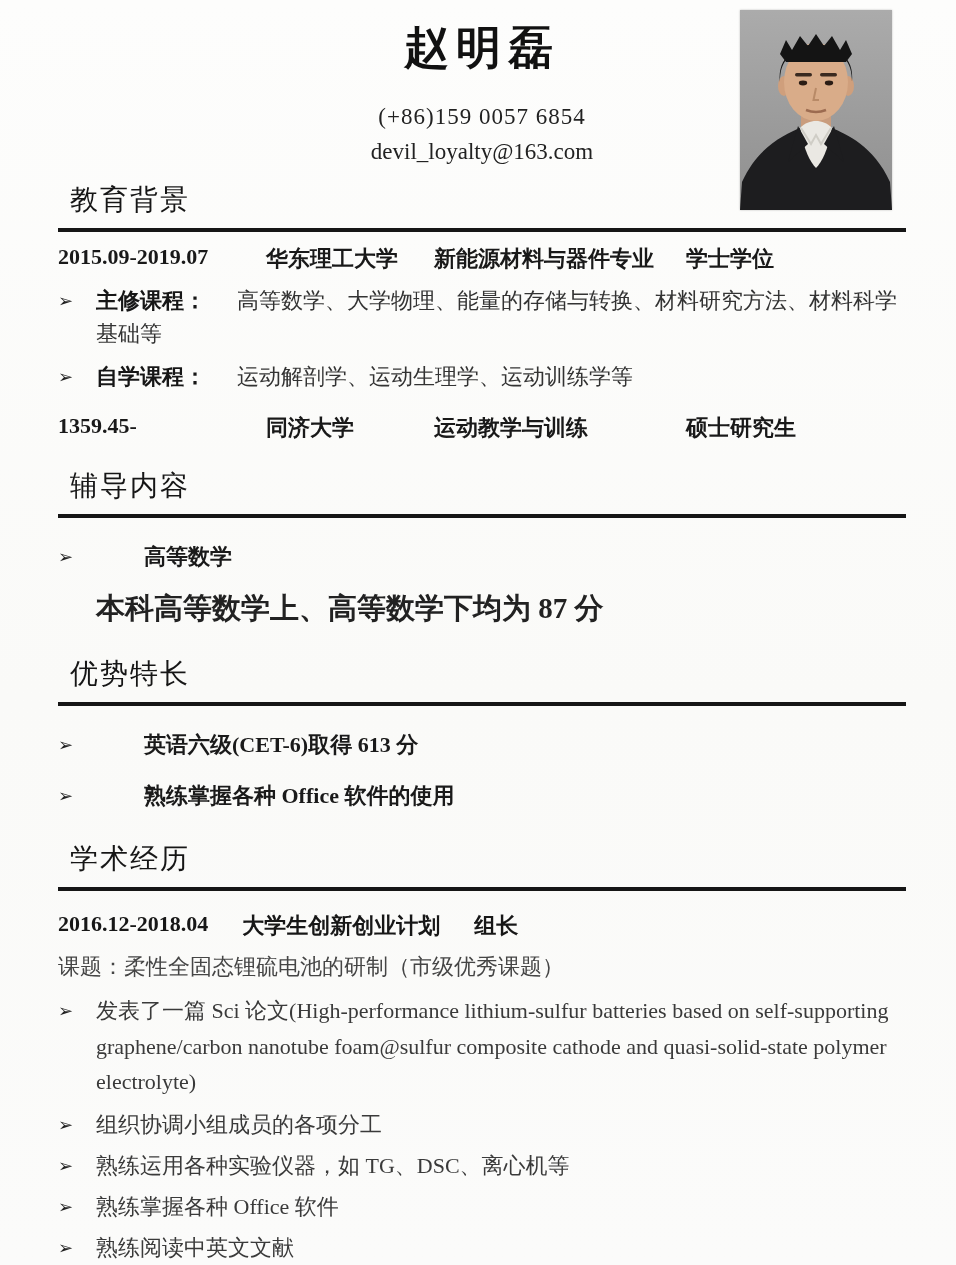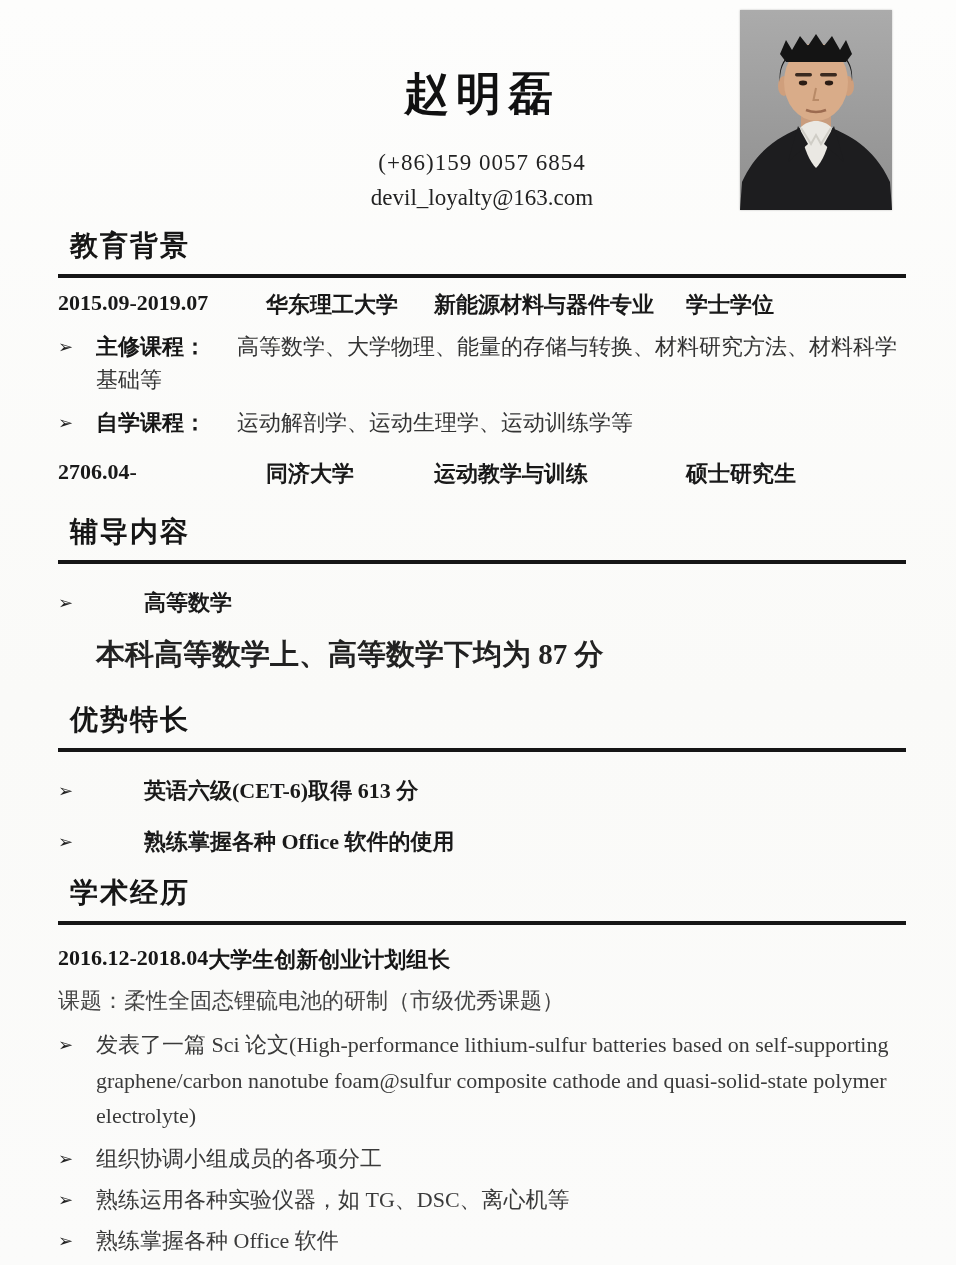--- a/index.html
+++ b/index.html
@@ -9,51 +9,51 @@
     width: 956px;
     height: 1265px;
     margin: 0 auto;
     background: linear-gradient(180deg, #fdfdfc 0%, #fafaf8 55%, #fbfbfa 100%);
     font-family: "Liberation Serif", "DejaVu Serif", serif;
     color: #1c1c1c;
     overflow: hidden;
     padding: 0 50px 0 58px;
   }
   
-  .header { text-align: center; padding-top: 18px; margin-top: 46px; }
+  .header { text-align: center; padding-top: 18px; }
   .name {
     font-size: 45px;
     font-weight: 700;
     letter-spacing: 7px;
     color: #111;
   }
   .phone { margin-top: 26px; font-size: 23px; letter-spacing: 1px; color: #222; }
   .email { margin-top: 9px; font-size: 23px; color: #222; }
   
   .photo {
     position: absolute;
     top: 10px;
     right: 64px;
     width: 152px;
     height: 200px;
     box-shadow: 0 0 2px rgba(0,0,0,.25);
   }
   
   .section-title {
     font-size: 28px;
-    font-weight: 700;
+    font-weight: 400;
     color: #161616;
     margin-left: 12px;
     letter-spacing: 2px;
   }
   .rule { height: 4px; background: #161616; margin-top: 9px; }
   .sec-edu   { margin-top: 16px; }
   .sec-tutor { margin-top: 24px; }
   .sec-str   { margin-top: 26px; }
-  .sec-acad  { margin-top: 16px; }
+  .sec-acad  { margin-top: 28px; }
 
   
   .edu-grid {
     display: grid;
     grid-template-columns: 208px 168px 252px auto;
     font-weight: 700;
     font-size: 22px;
     margin-top: 12px;
     color: #191919;
   }
@@ -80,20 +80,21 @@
 
   
   .detail-line { margin: 16px 0 0 38px; font-size: 29px; font-weight: 700; color: #222; }
 
   .sec-tutor .bullet, .sec-str .bullet { margin-top: 22px; }
   .sec-str .bullet + .bullet { margin-top: 18px; }
 
   
   .proj-title {
     display: flex;
+    gap: 34px;
     font-size: 22px;
     font-weight: 700;
     margin-top: 20px;
     color: #171717;
   }
   .topic-line { margin-top: 11px; font-size: 22px; color: #454545; }
   .acad-bullet { margin-top: 8px; }
   .acad-bullet .btext { color: #3a3a3a; }
   .bullet.pub { line-height: 1.62; margin-top: 11px; }
 </style>
@@ -152,21 +153,21 @@
       <span class="marker">➢</span>
       <span class="btext"><span class="blabel">主修课程：</span><span>高等数学、大学物理、能量的存储与转换、材料研究方法、材料科学基础等</span></span>
     </div>
 
     <div class="bullet">
       <span class="marker">➢</span>
       <span class="btext"><span class="blabel">自学课程：</span><span>运动解剖学、运动生理学、运动训练学等</span></span>
     </div>
 
     <div class="edu-grid second">
-      <span>2706.04-</span>
+      <span>1359.45-</span>
       <span>同济大学</span>
       <span>运动教学与训练</span>
       <span>硕士研究生</span>
     </div>
   </div>
 
   <div class="sec-tutor">
     <div class="section-title">辅导内容</div>
     <div class="rule"></div>
 

